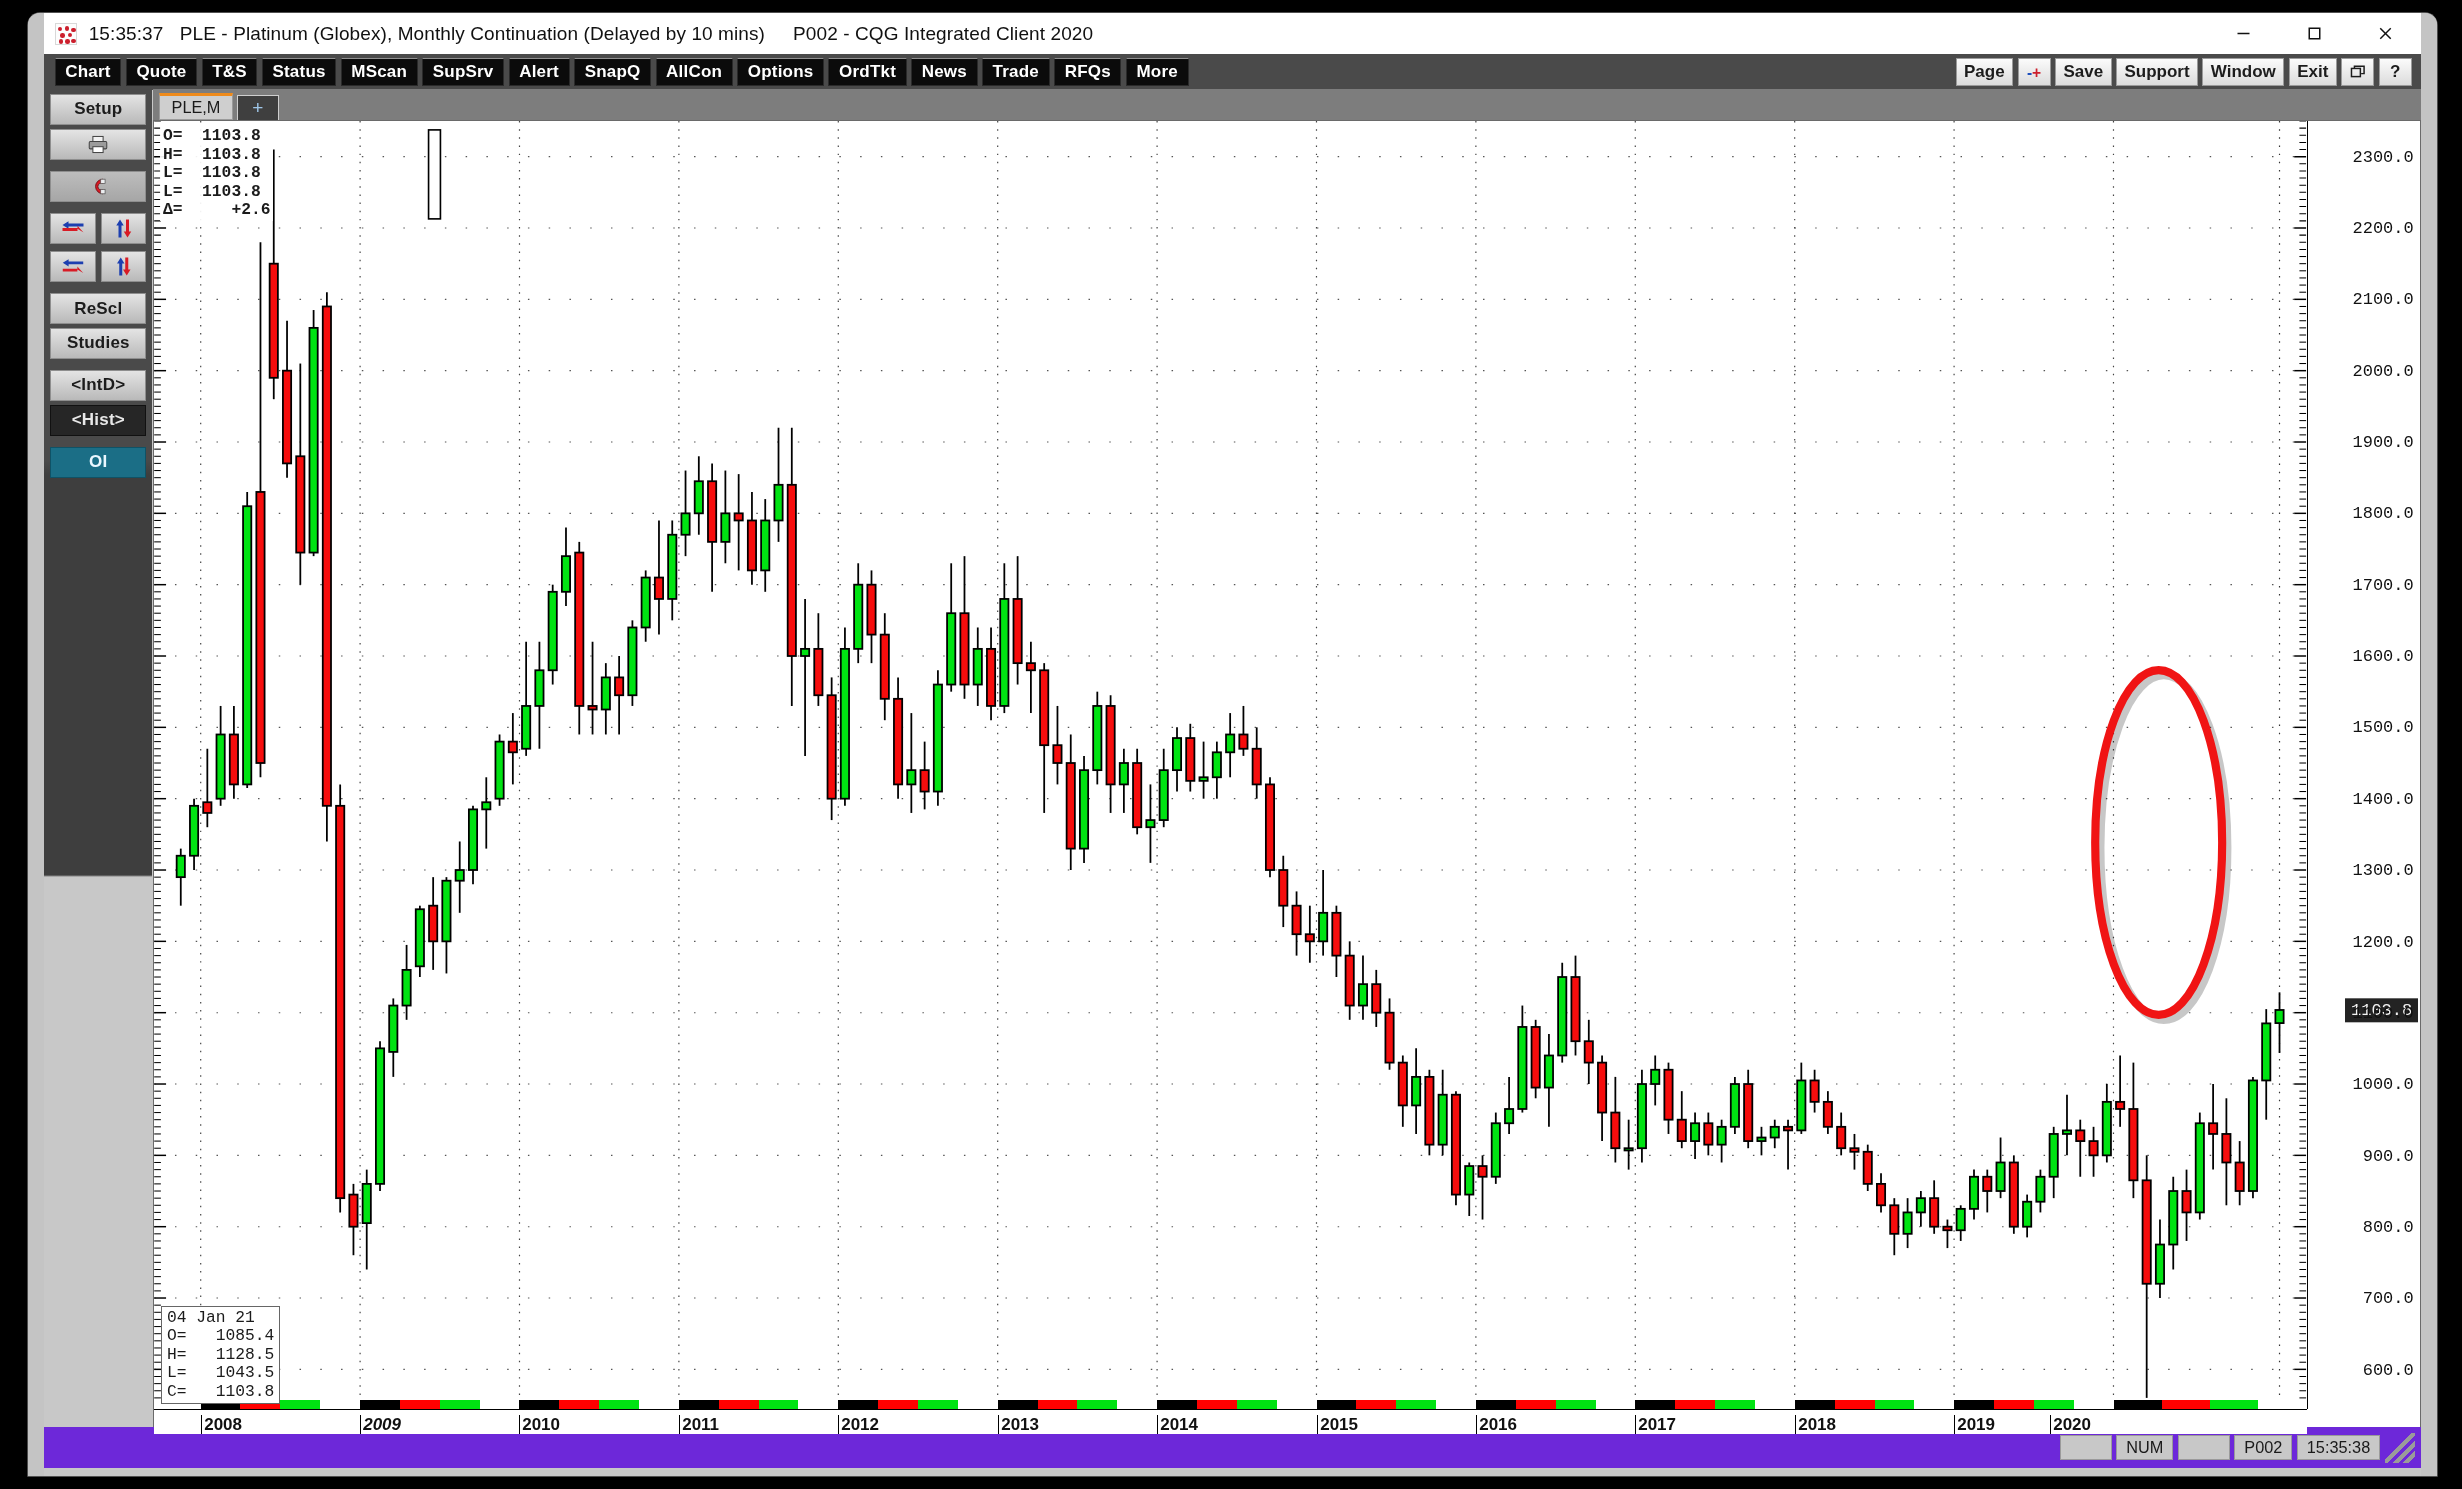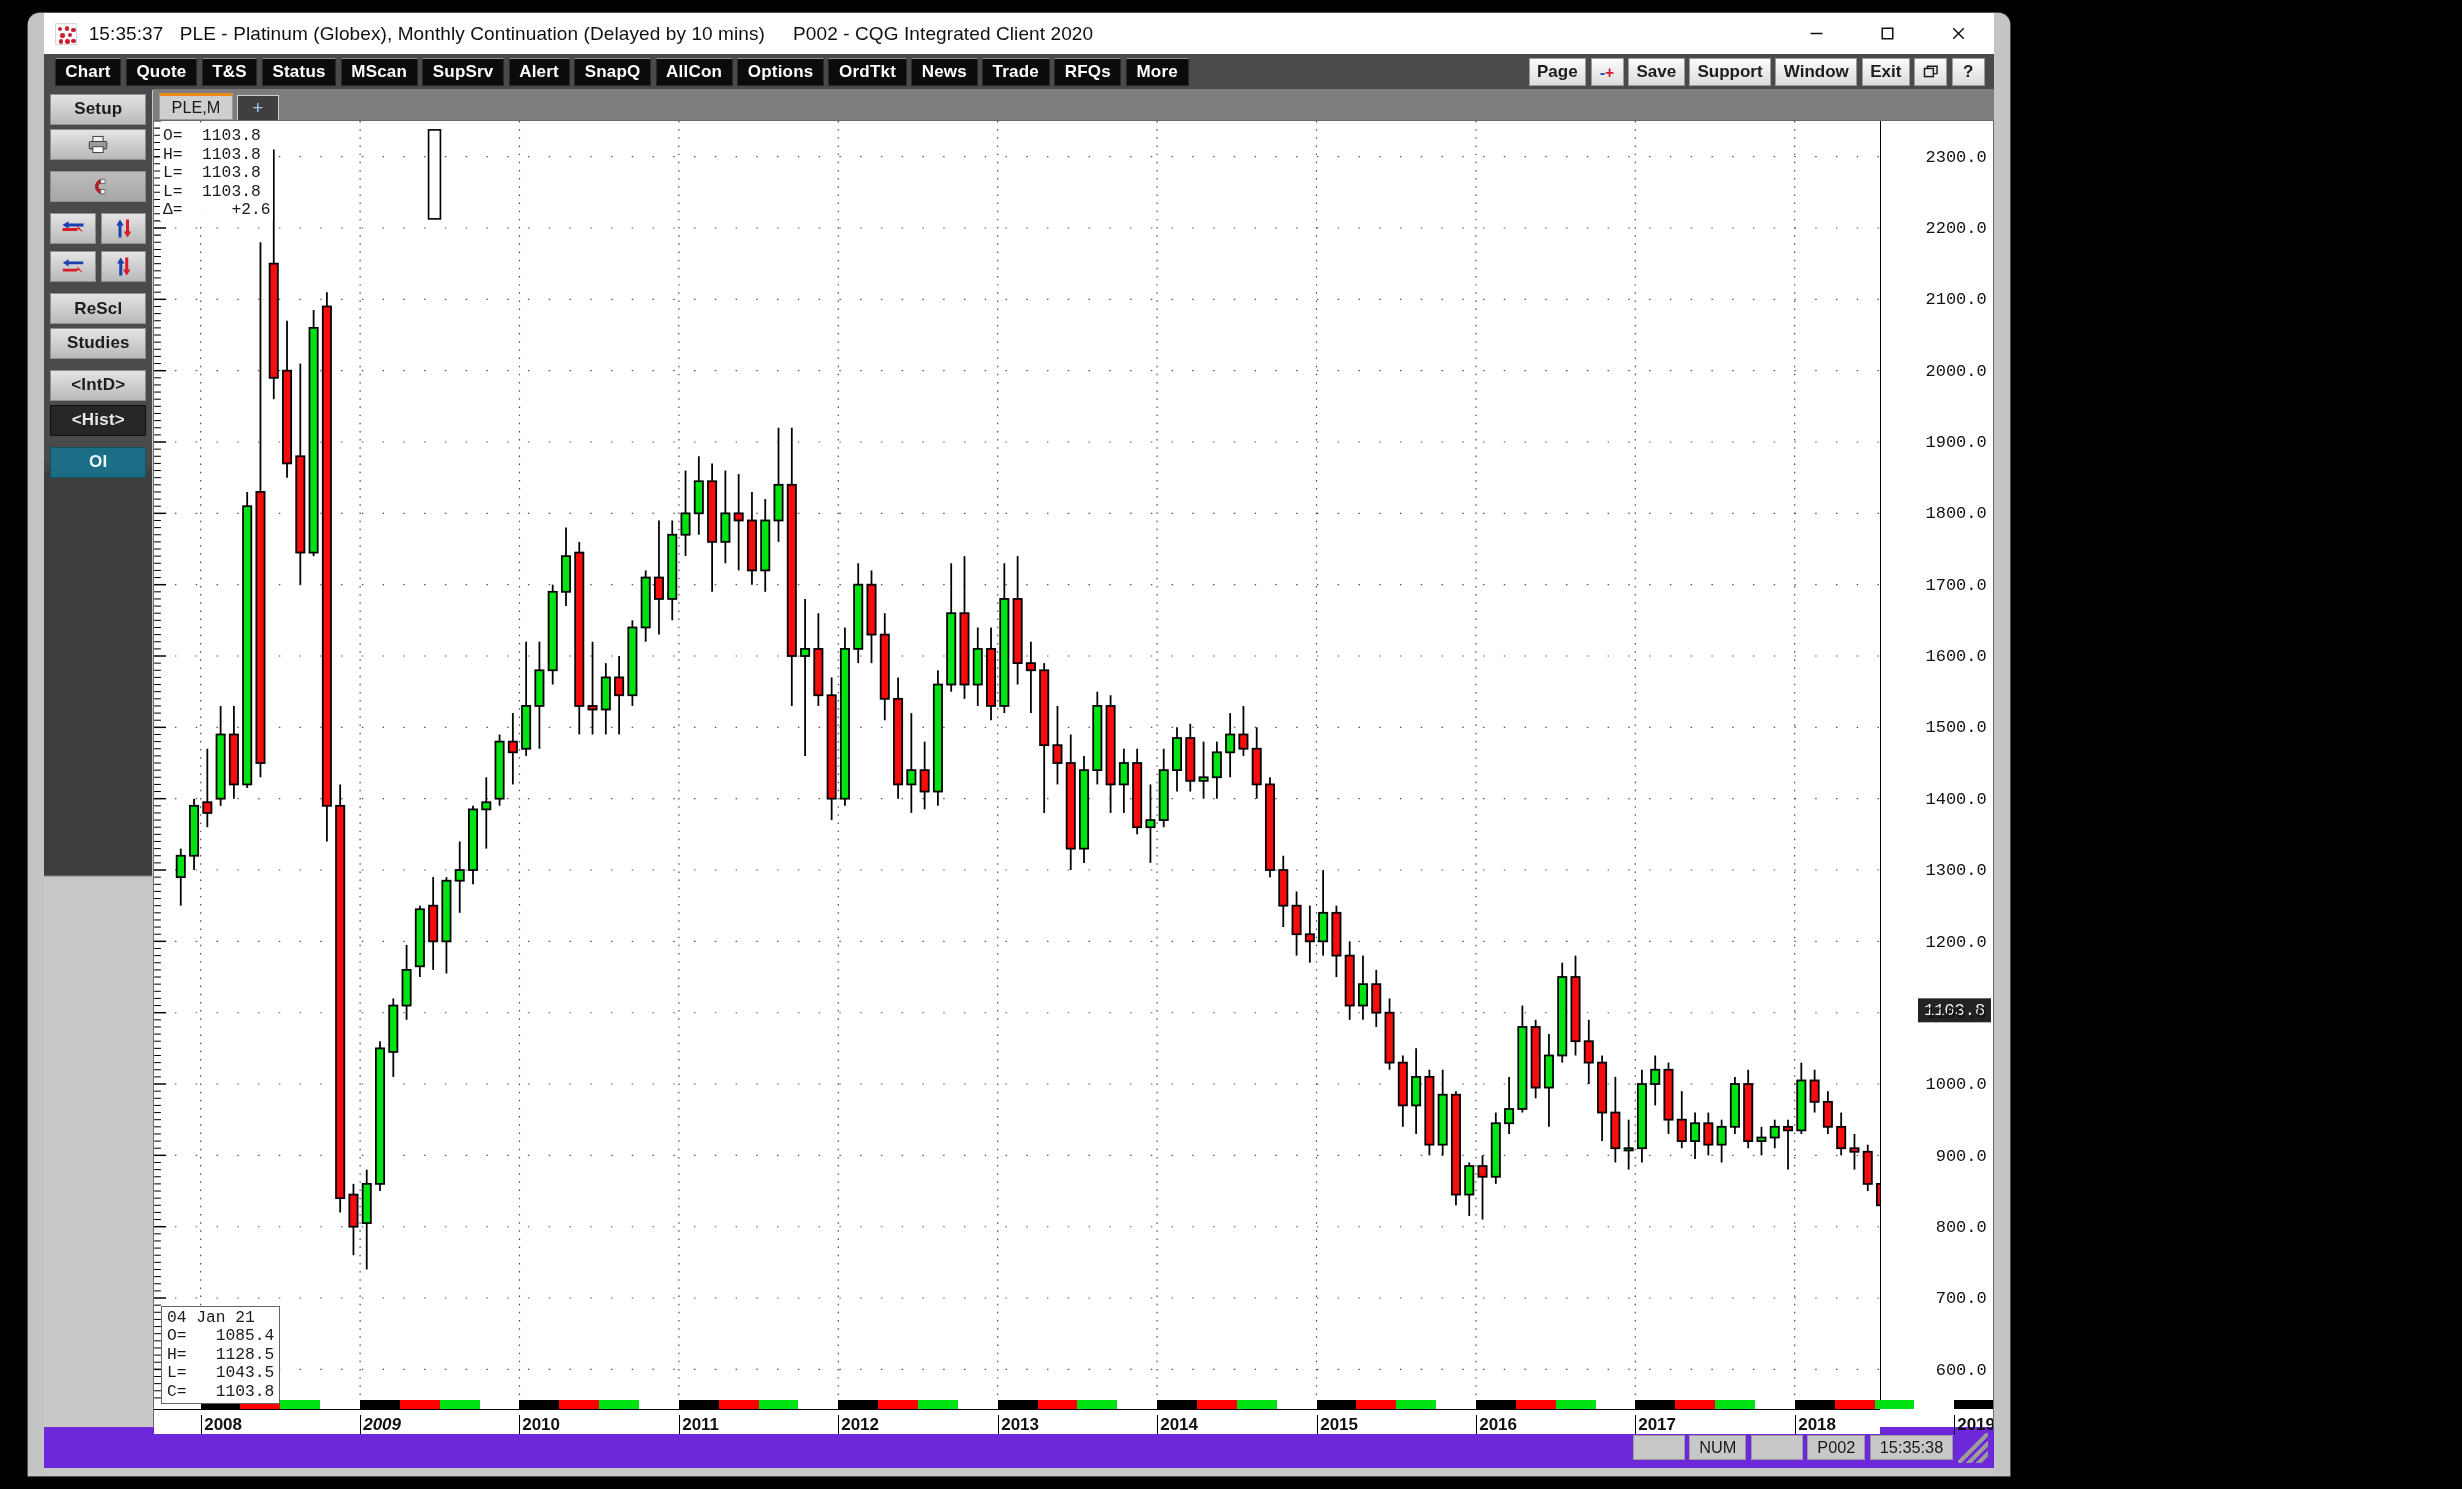--- a/index.html
+++ b/index.html
@@ -11,21 +11,21 @@
     position:relative;
   }
 
   
   #desktop{
     position:absolute; inset:0;
     background:#000;
   }
   #window{
     position:absolute;
-    left:28px; top:13.4px; width:1982px; height:1463px;
+    left:28px; top:13.4px; width:2409px; height:1463px;
     background:#c8c8c8;
     border-radius:12px 12px 0 0;
     overflow:hidden;
     box-shadow:0 0 0 0.7px #6d6d6d;
   }
 
   
   #window-left-strip{
     position:absolute; left:0; top:0; width:16.3px; height:100%;
     background:#c4c4c4;
@@ -164,20 +164,21 @@
 
   
   #ohlc-top{
     position:absolute;left:6px;top:4.5px;
     font-family:"Liberation Mono", monospace;
     font-size:16.3px;line-height:18.5px;color:#1b1b1b;
     background:rgba(255,255,255,.92);
     padding:1.5px 3px;
     white-space:pre;
     z-index:5;
+    font-weight:bold;
   }
   #ohlc-bottom{
     position:absolute;left:7.4px;bottom:30px;
     font-family:"Liberation Mono", monospace;
     font-size:16.3px;line-height:18.5px;color:#1b1b1b;
     background:#ffffff;
     border:0.7px solid #666;
     padding:2.2px 4.5px;
     white-space:pre;
     z-index:5;

